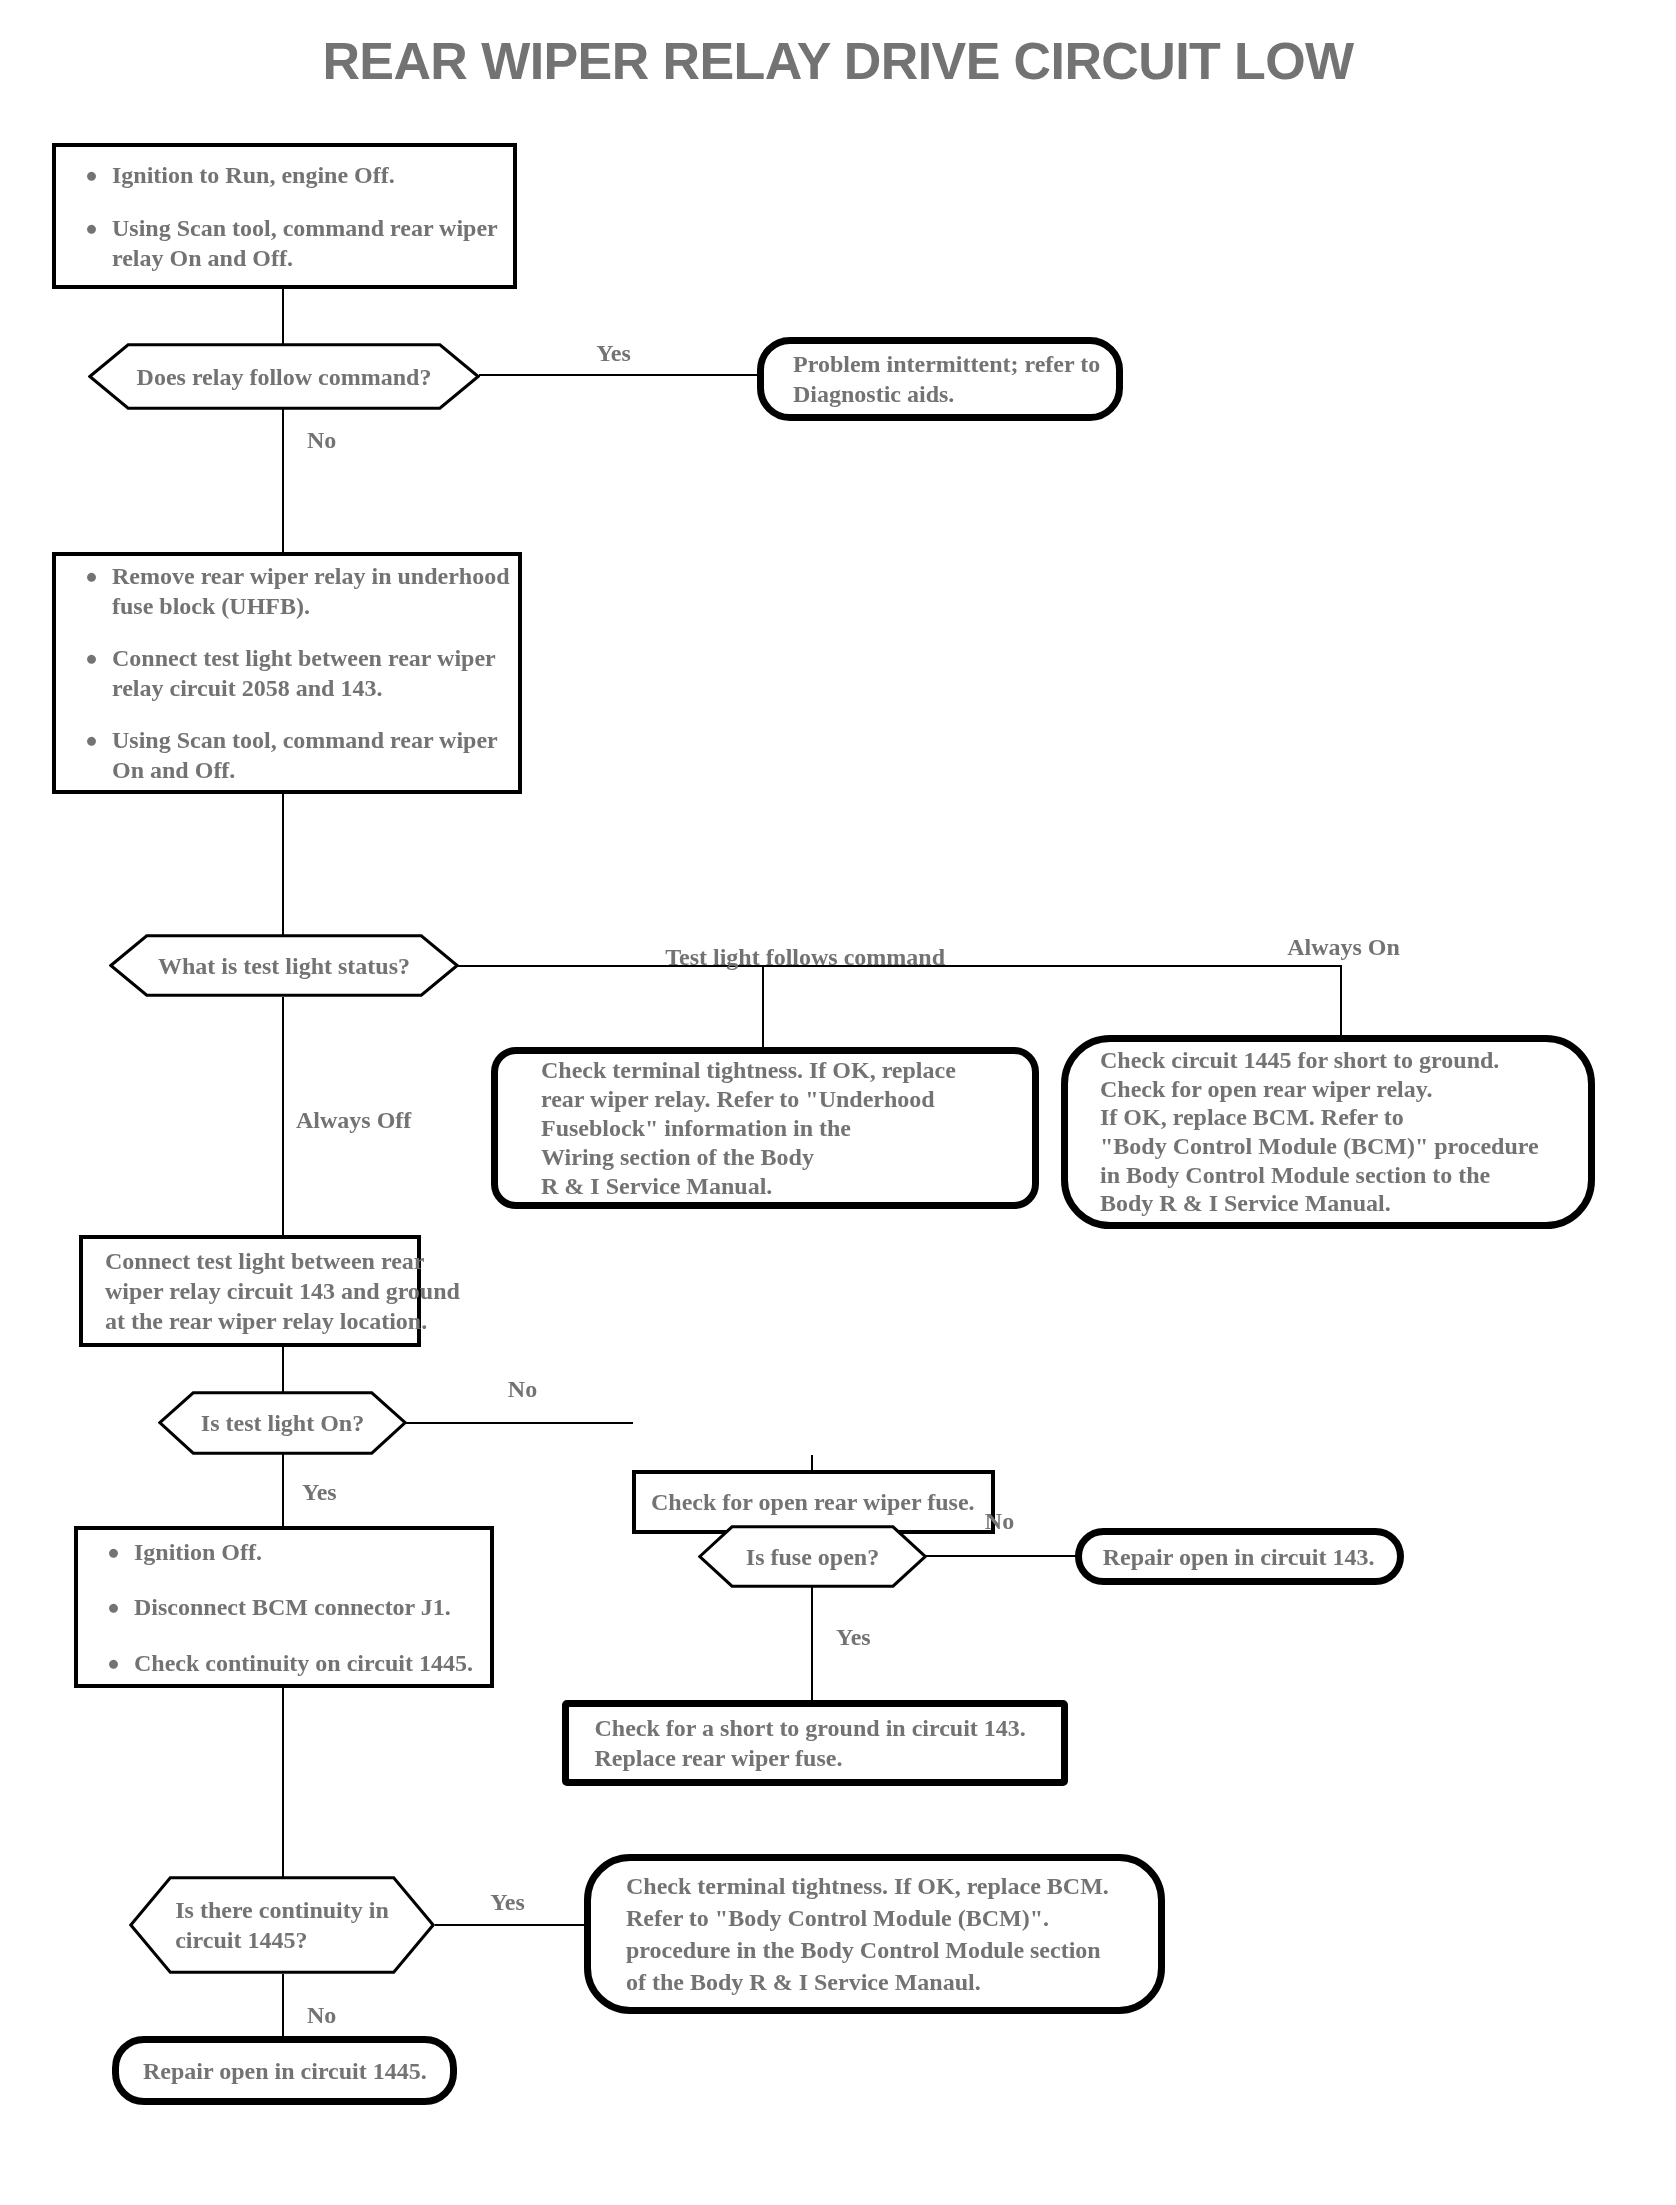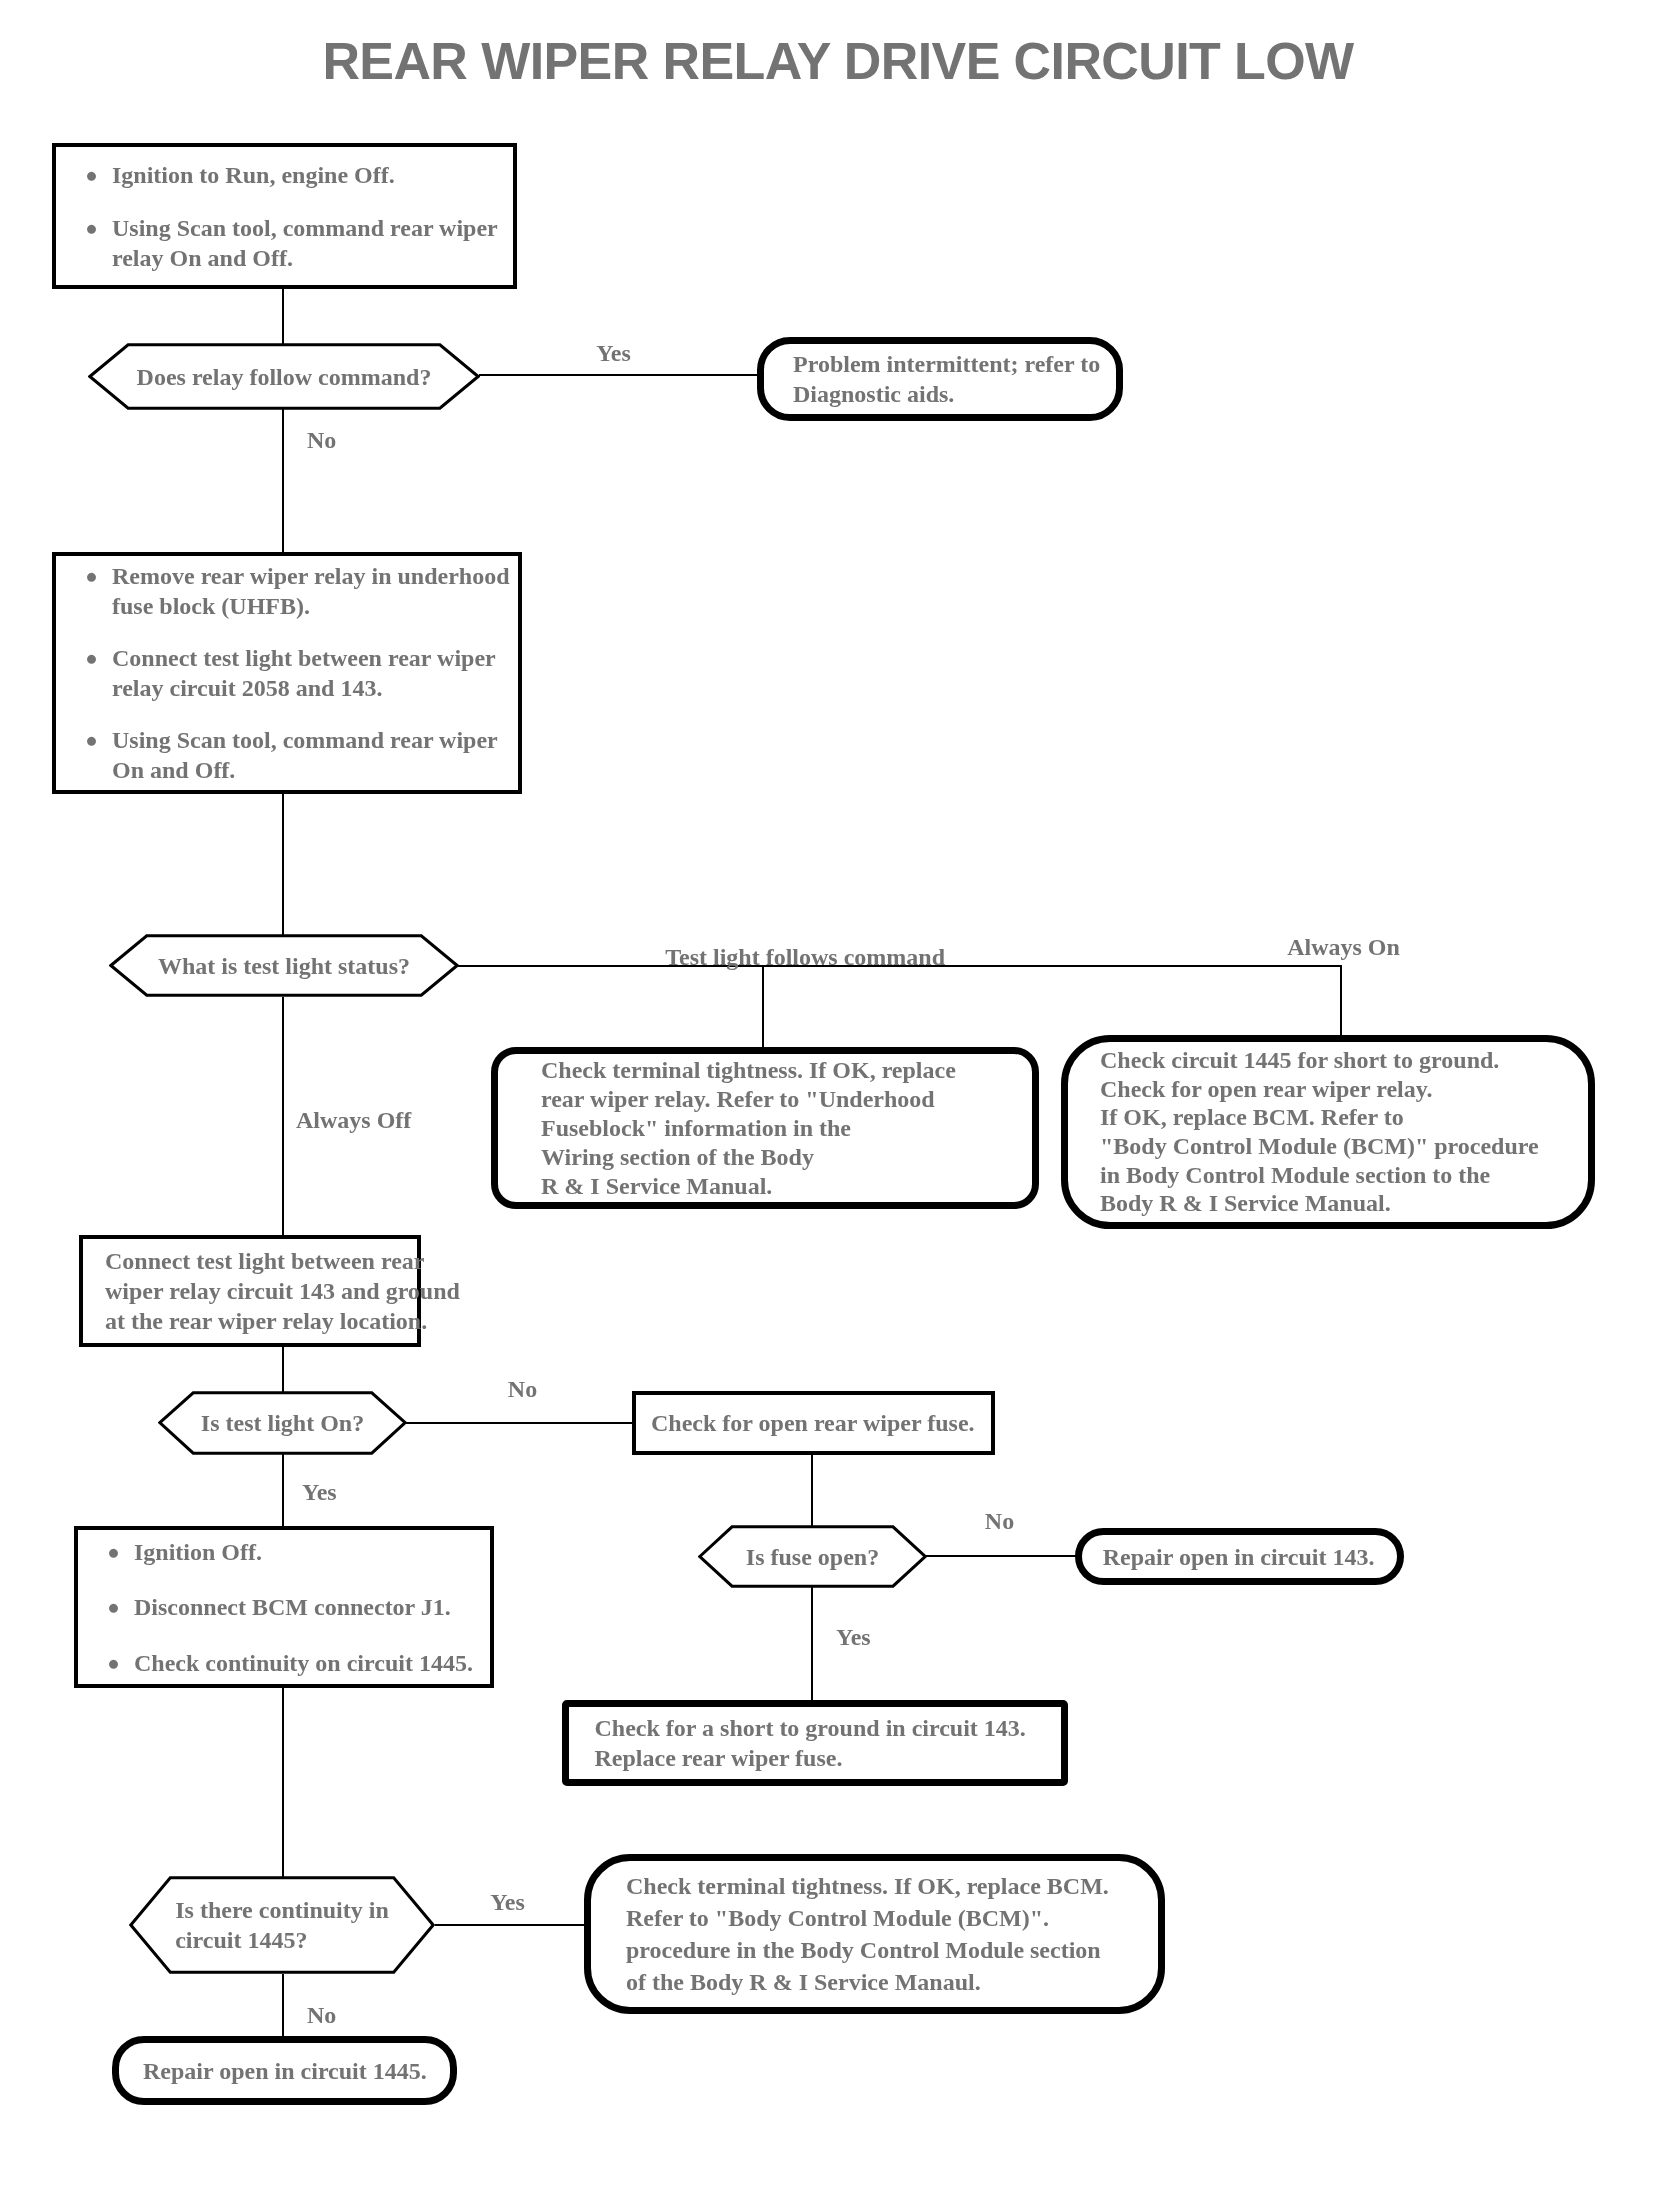--- a/index.html
+++ b/index.html
@@ -130,21 +130,21 @@
 
   <div class="hex" style="left:158px;top:1391px;width:249px;height:64px;">
     <svg viewBox="0 0 410 105" preserveAspectRatio="none">
       <polygon points="3,52 58,3 352,3 407,52 352,102 58,102" fill="#fff" stroke="#000" stroke-width="5"></polygon>
     </svg>
     <div class="htxt">Is test light On?</div>
   </div>
   <div class="lbl center" style="left:486px;top:1374px;width:73px;">No</div>
   <div class="lbl" style="left:302px;top:1477px;">Yes</div>
 
-  <div class="rect" style="left:632px;top:1391px;width:363px;height:64px;padding-left:15px;">
+  <div class="rect" style="left:632px;top:1470px;width:363px;height:64px;padding-left:15px;">
     <div class="ln">Check for open rear wiper fuse.</div>
   </div>
 
   <div class="rect" style="left:74px;top:1526px;width:420px;height:162px;padding:6px 6px 6px 15px;">
     <div class="bullets" style="gap:25.5px;">
       <div class="bi">
         <span class="dot">●</span>
         <span class="bt">Ignition Off.</span>
       </div>
       <div class="bi">

